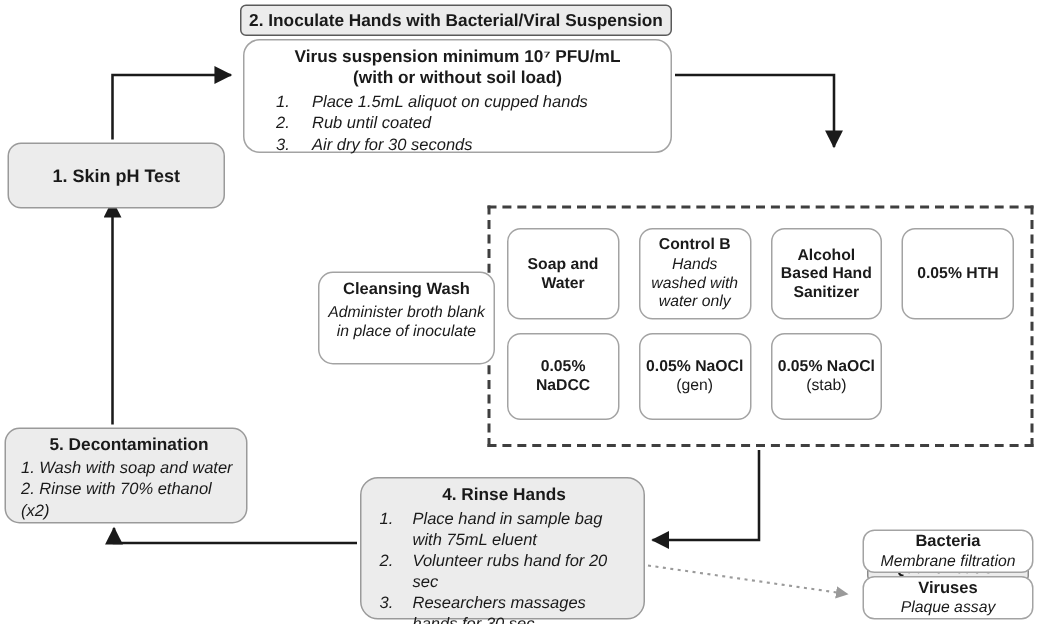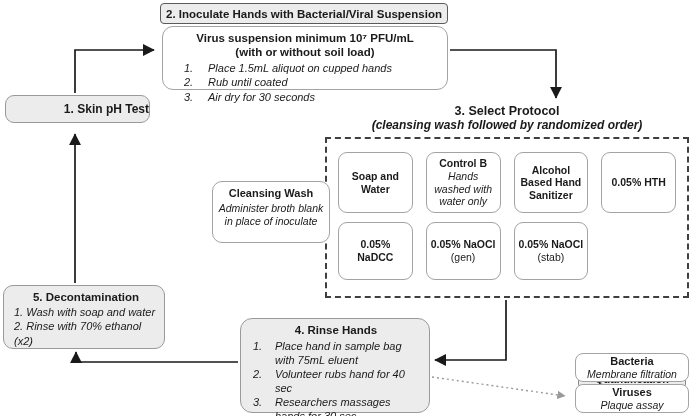--- a/index.html
+++ b/index.html
@@ -93,47 +93,43 @@
     <path d="M506,300 L506,360 L435,360" fill="none" stroke="#1a1a1a" stroke-width="1.7" marker-end="url(#ah)"></path>
     <path d="M238,362 L76,362 L76,352" fill="none" stroke="#1a1a1a" stroke-width="1.7" marker-end="url(#ah)"></path>
     <path d="M75,283 L75,134" fill="none" stroke="#1a1a1a" stroke-width="1.7" marker-end="url(#ah)"></path>
     <path d="M432,377 L565,396" fill="none" stroke="#9a9a9a" stroke-width="1.4" stroke-dasharray="2 3" marker-end="url(#ahg)"></path>
   </svg>
 
   <div class="node hdr-box" style="left:160px; top:3px; width:288px; height:21px;">
     <span>2. Inoculate Hands with Bacterial/Viral Suspension</span>
   </div>
 
-  <div class="node round-box virus-box" style="left:162px; top:26px; width:286px; height:64px;">
+  <div class="node round-box virus-box" style="left:162px; top:26px; width:286px; height:76px;">
     <div class="virus-title">Virus suspension minimum 10⁷ PFU/mL</div>
     <div class="virus-title">(with or without soil load)</div>
     <div class="step-list">
       <div class="step-item">
         <span class="step-num">1.</span>
         <span class="step-text">Place 1.5mL aliquot on cupped hands</span>
       </div>
       <div class="step-item">
         <span class="step-num">2.</span>
         <span class="step-text">Rub until coated</span>
       </div>
       <div class="step-item">
         <span class="step-num">3.</span>
         <span class="step-text">Air dry for 30 seconds</span>
       </div>
     </div>
   </div>
 
-  <div class="node round-box gray-fill skinph-box" style="left:5px; top:95px; width:145px; height:28px;justify-content:flex-end;">
+  <div class="node round-box gray-fill skinph-box" style="left:5px; top:95px; width:145px; height:44px;">
     <span>1. Skin pH Test</span>
   </div>
 
-  <div class="sp-label" style="left:325px; top:104px; width:364px;">
-    <div class="sp-title">3. Select Protocol</div>
-    <div class="sp-sub">(cleansing wash followed by randomized order)</div>
-  </div>
 
   <div class="node dashed-box" style="left:325px; top:137px; width:364px; height:161px; background:transparent;">
     <div class="opt-box">
       <span class="opt-title">Soap and Water</span>
     </div>
     <div class="opt-box">
       <span class="opt-title">Control B</span>
       <span class="opt-sub-italic">Hands washed with water only</span>
     </div>
     <div class="opt-box">
@@ -168,21 +164,21 @@
 
   <div class="node round-box gray-fill rinse-box" style="left:240px; top:318px; width:190px; height:95px;">
     <div class="rinse-title">4. Rinse Hands</div>
     <div class="rinse-list">
       <div class="rinse-item">
         <span class="rinse-num">1.</span>
         <span class="rinse-text">Place hand in sample bag with 75mL eluent</span>
       </div>
       <div class="rinse-item">
         <span class="rinse-num">2.</span>
-        <span class="rinse-text">Volunteer rubs hand for 40 sec</span>
+        <span class="rinse-text">Volunteer rubs hand for 20 sec</span>
       </div>
       <div class="rinse-item">
         <span class="rinse-num">3.</span>
         <span class="rinse-text">Researchers massages hands for 30 sec</span>
       </div>
     </div>
   </div>
 
   <div class="node quant-hdr" style="left:578px; top:334px; width:108px; height:17px;">
     <span>Quantification</span>

